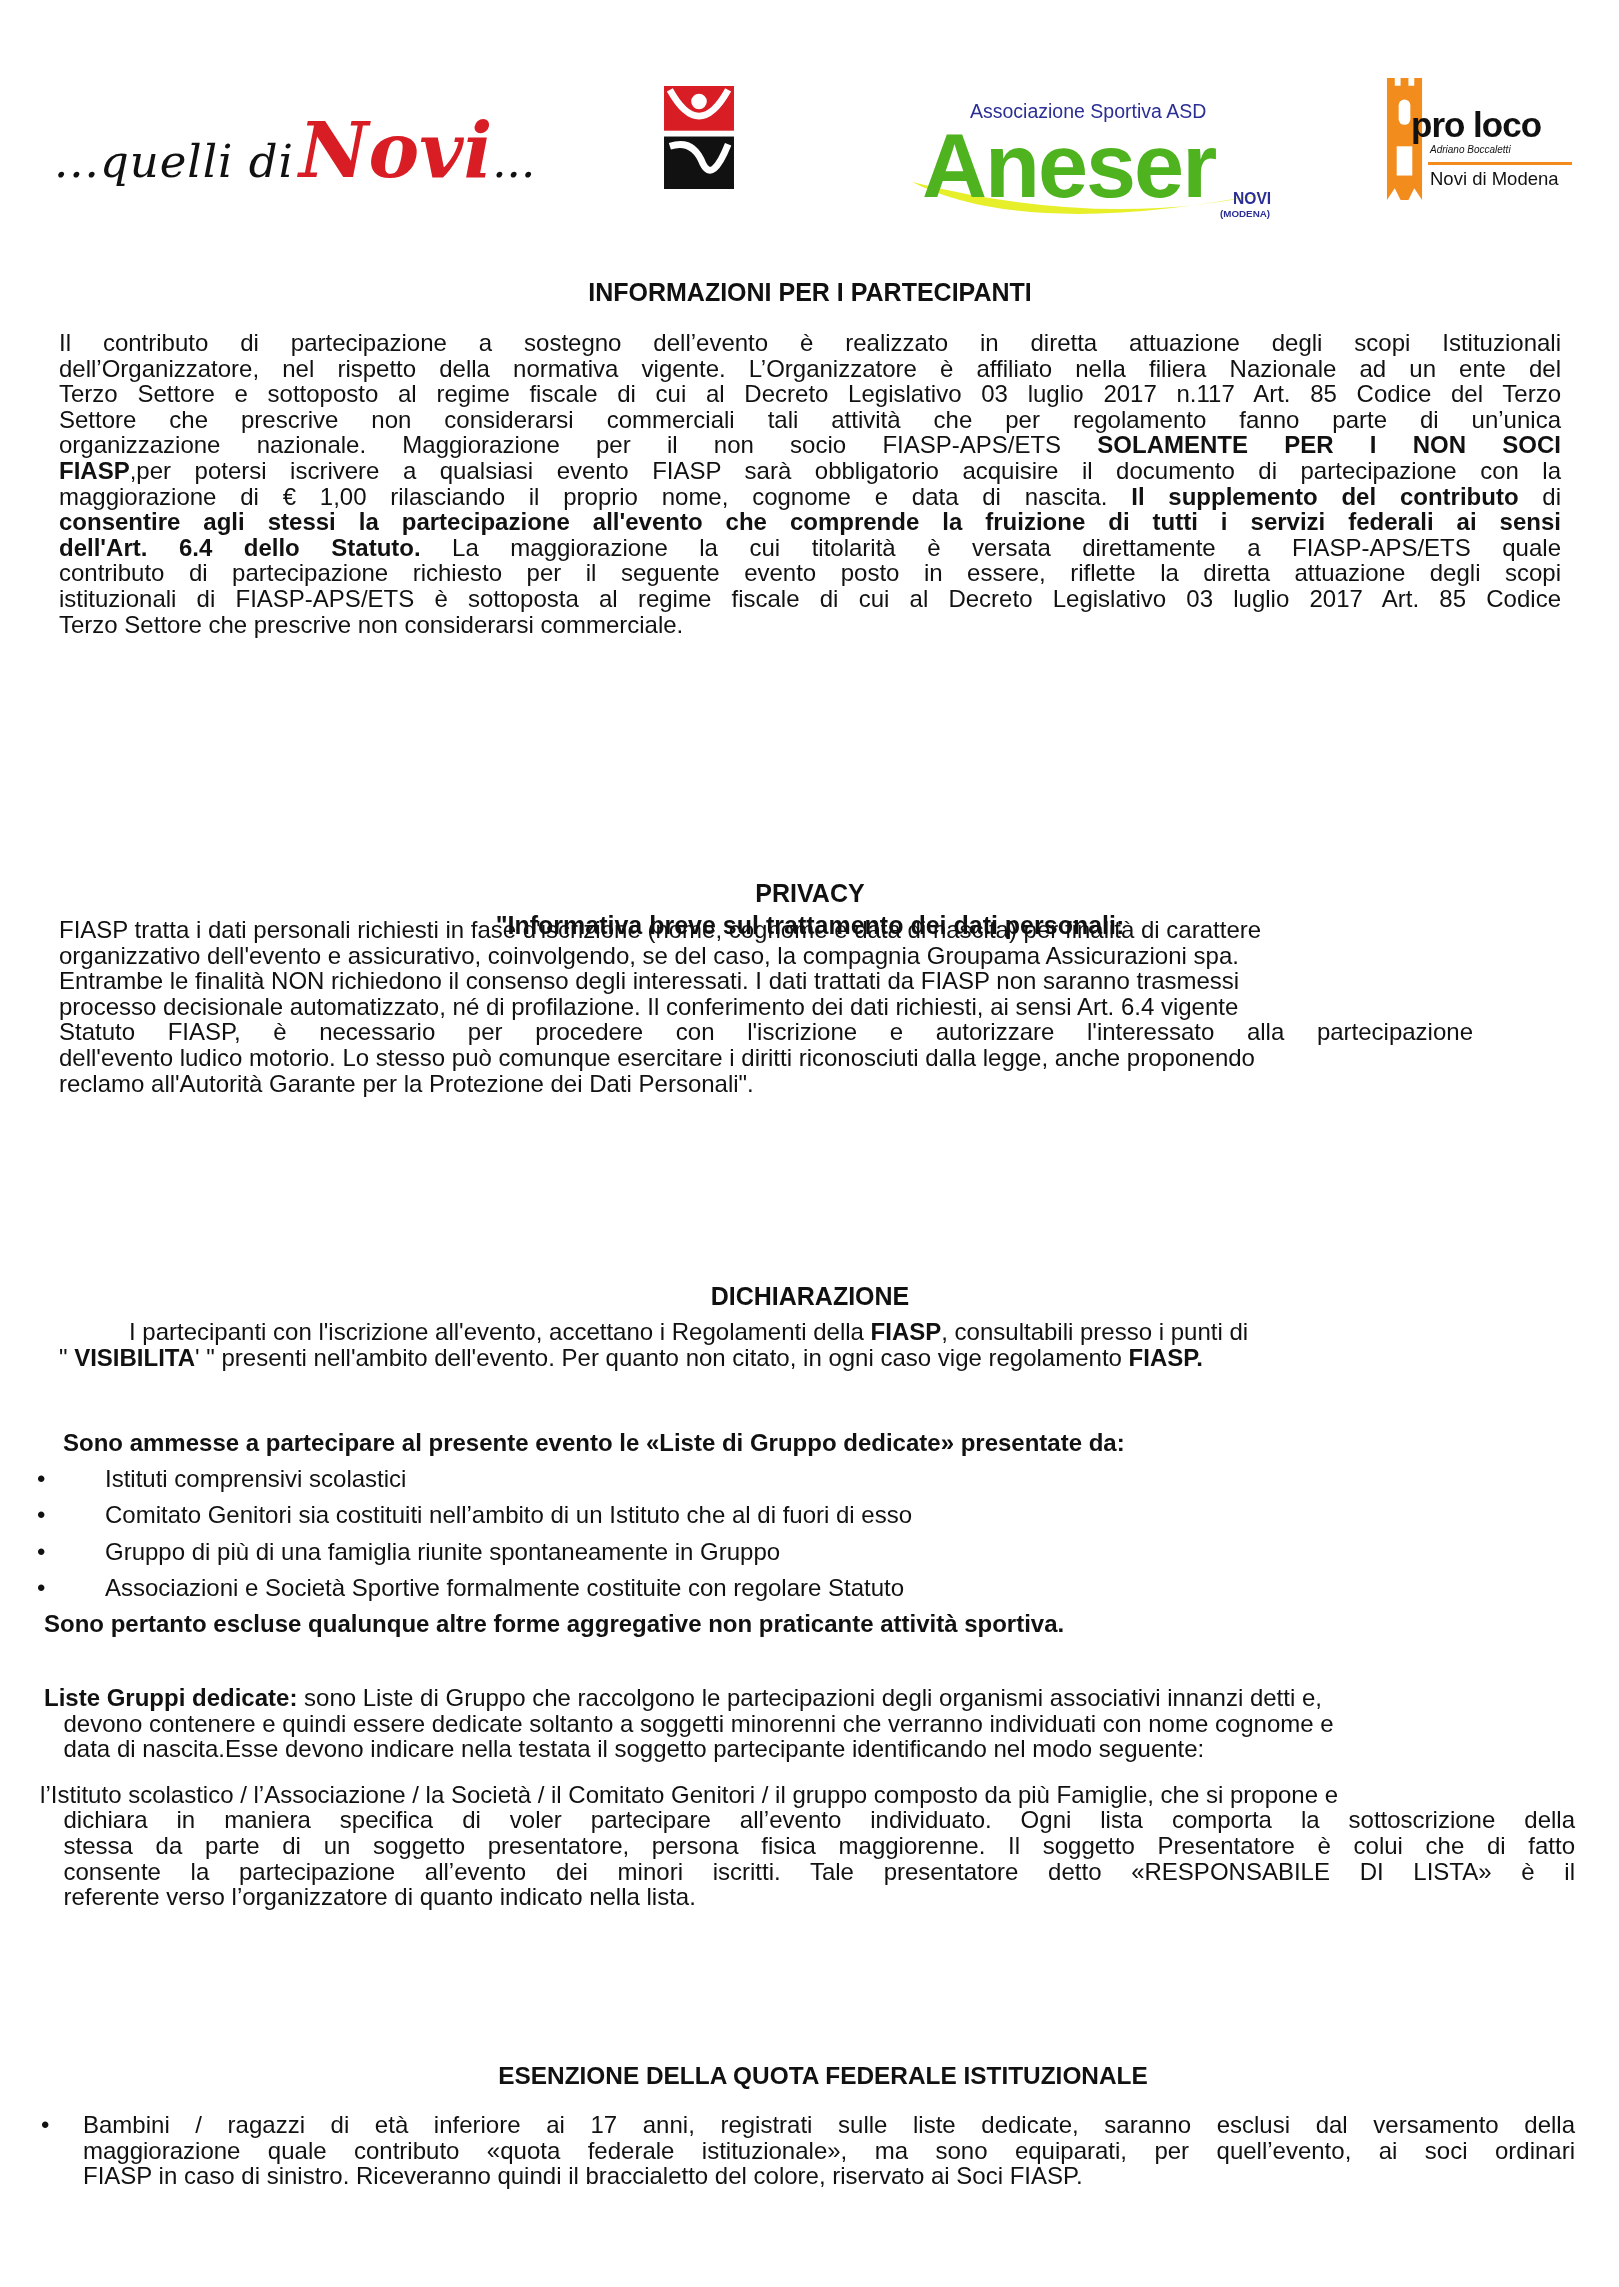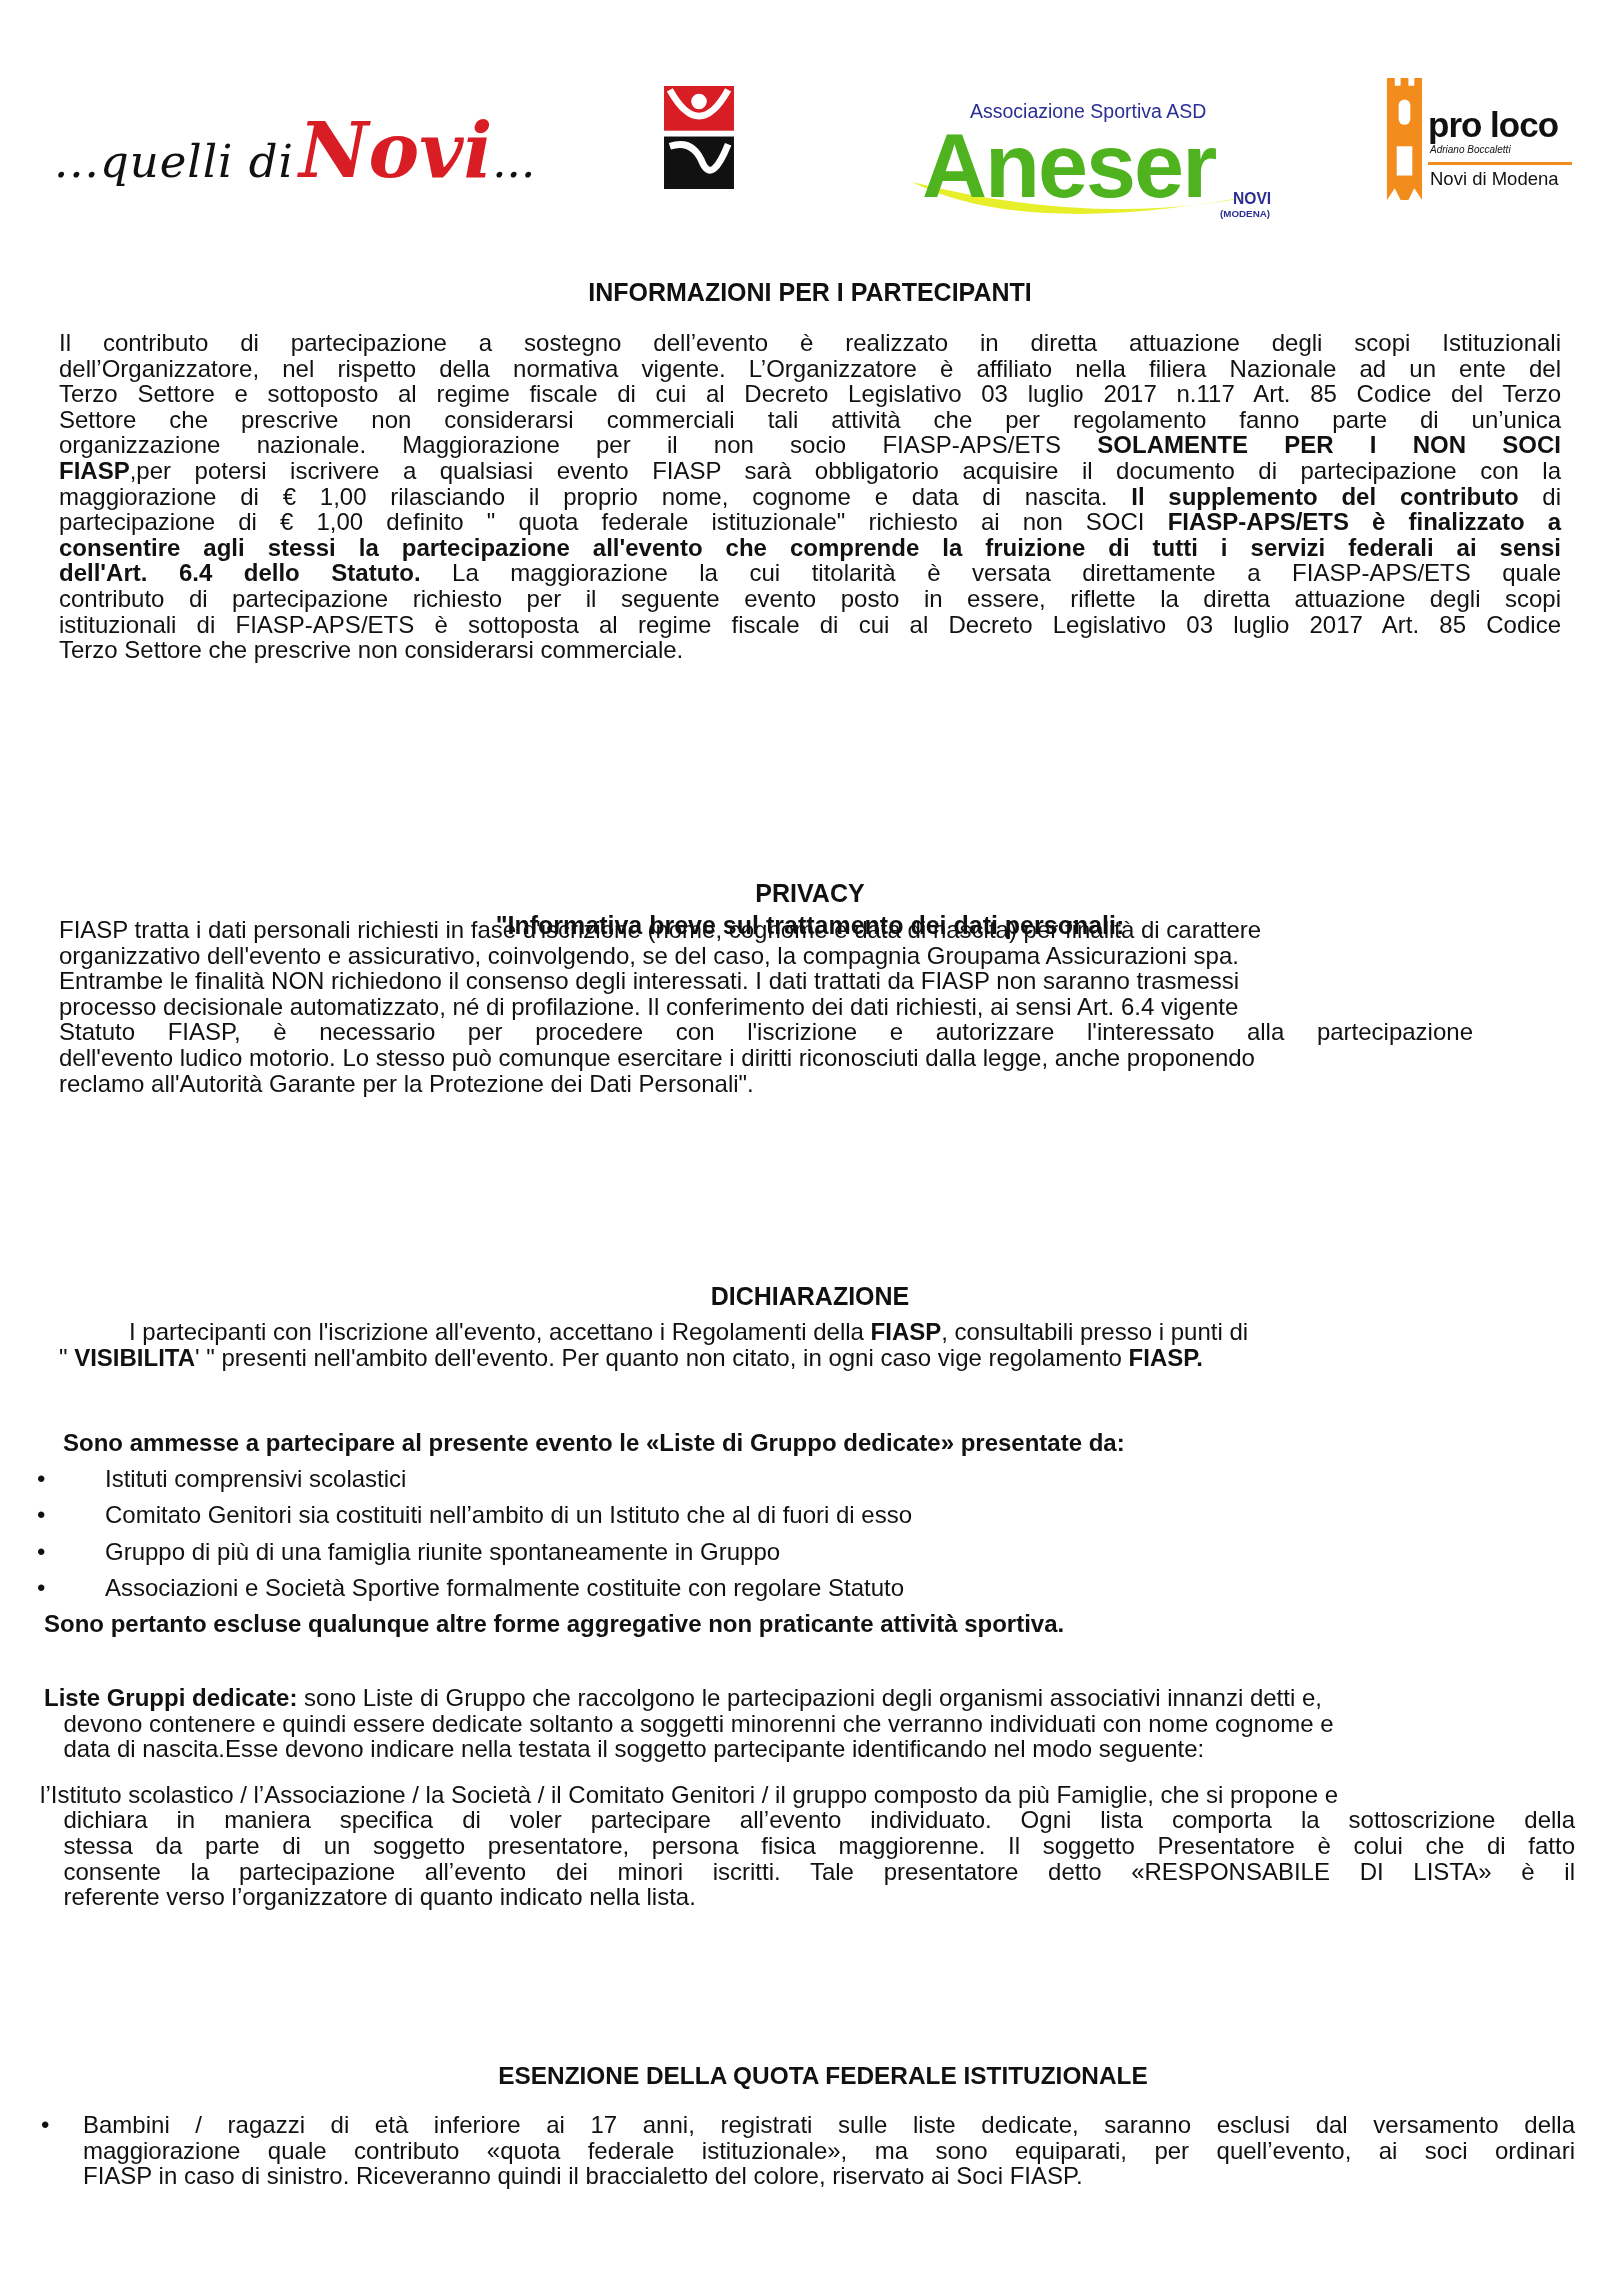--- a/index.html
+++ b/index.html
@@ -19,21 +19,21 @@
 
   .logo-aneser { left: 892px; top: 94px; width: 390px; height: 127px; }
   .aneser-sub { position: absolute; left: 78px; top: 5.9px; font-size: 19.5px; color: #2b2f95; white-space: nowrap; }
   .aneser-name { position: absolute; left: 0; top: 27px; font-size: 90px; color: #4fb320; font-weight: bold; letter-spacing: -2px; line-height: 1; margin-left: 30px; }
   .aneser-swoosh { position: absolute; left: 19.5px; top: 78px; width: 371px; height: 59px; }
   .aneser-novi { position: absolute; left: 341px; top: 96px; font-size: 15.6px; font-weight: bold; color: #2b2f95; }
   .aneser-modena { position: absolute; left: 328px; top: 114px; font-size: 9.8px; color: #2b2f95; font-weight: bold; }
 
   .logo-proloco { left: 1385px; top: 78px; width: 195px; height: 122px; }
   .proloco-tower { position: absolute; left: 0; top: 0; width: 39px; height: 122px; }
-  .proloco-name { position: absolute; left: 43px; top: 29px; font-size: 35px; font-weight: bold; color: #111; line-height: 1; letter-spacing: -1px; }
+  .proloco-name { position: absolute; left: 26px; top: 29px; font-size: 35px; font-weight: bold; color: #111; line-height: 1; letter-spacing: -1px; }
   .proloco-sub { position: absolute; left: 45px; top: 66px; font-size: 10px; font-style: italic; color: #111; }
   .proloco-line { position: absolute; left: 43px; top: 84px; width: 144px; height: 2.9px; background: #f28c1d; }
   .proloco-city { position: absolute; left: 45px; top: 90px; font-size: 18.5px; color: #111; }
 
   
   .h { position: absolute; left: 0; width: 1620px; text-align: center; font-weight: bold; margin-top: 32px; }
   .p { position: absolute; font-size: 24px; line-height: 25.6px; text-align: justify; }
   .line { display: block; }
   .just { text-align: justify; text-align-last: justify; }
   .b { font-weight: bold; }
@@ -83,21 +83,20 @@
 <div class="h" style="top:246px; font-size:25px;">INFORMAZIONI PER I PARTECIPANTI</div>
 
 <div class="p" style="left:59px; top:330px; width:1502px;">
   <span class="line just">Il contributo di partecipazione a sostegno dell’evento è realizzato in diretta attuazione degli scopi Istituzionali</span>
   <span class="line just">dell’Organizzatore, nel rispetto della normativa vigente. L’Organizzatore è affiliato nella filiera Nazionale ad un ente del</span>
   <span class="line just">Terzo Settore e sottoposto al regime fiscale di cui al Decreto Legislativo 03 luglio 2017 n.117 Art. 85 Codice del Terzo</span>
   <span class="line just">Settore che prescrive non considerarsi commerciali tali attività che per regolamento fanno parte di un’unica</span>
   <span class="line just"><span>organizzazione nazionale. Maggiorazione per il non socio FIASP-APS/ETS </span><span class="b">SOLAMENTE PER I NON SOCI</span></span>
   <span class="line just"><span class="b">FIASP</span><span>,per potersi iscrivere a qualsiasi evento FIASP sarà obbligatorio acquisire il documento di partecipazione con la</span></span>
   <span class="line just"><span>maggiorazione di € 1,00 rilasciando il proprio nome, cognome e data di nascita. </span><span class="b">Il supplemento del contributo</span><span> di</span></span>
-  <span class="line just"><span>partecipazione di € 1,00 definito " quota federale istituzionale" richiesto ai non SOCI </span><span class="b">FIASP-APS/ETS è finalizzato a</span></span>
   <span class="line just b">consentire agli stessi la partecipazione all'evento che comprende la fruizione di tutti i servizi federali ai sensi</span>
   <span class="line just"><span class="b">dell'Art. 6.4 dello Statuto.</span><span> La maggiorazione la cui titolarità è versata direttamente a FIASP-APS/ETS quale</span></span>
   <span class="line just">contributo di partecipazione richiesto per il seguente evento posto in essere, riflette la diretta attuazione degli scopi</span>
   <span class="line just">istituzionali di FIASP-APS/ETS è sottoposta al regime fiscale di cui al Decreto Legislativo 03 luglio 2017 Art. 85 Codice</span>
   <span class="line">Terzo Settore che prescrive non considerarsi commerciale.</span>
 </div>
 
 <div class="h" style="top:847px; font-size:25px;">PRIVACY</div>
 <div class="h" style="top:879px; font-size:25px;">"Informativa breve sul trattamento dei dati personali:</div>
 <div class="p" style="left:59px; top:917px; width:1414px;">

